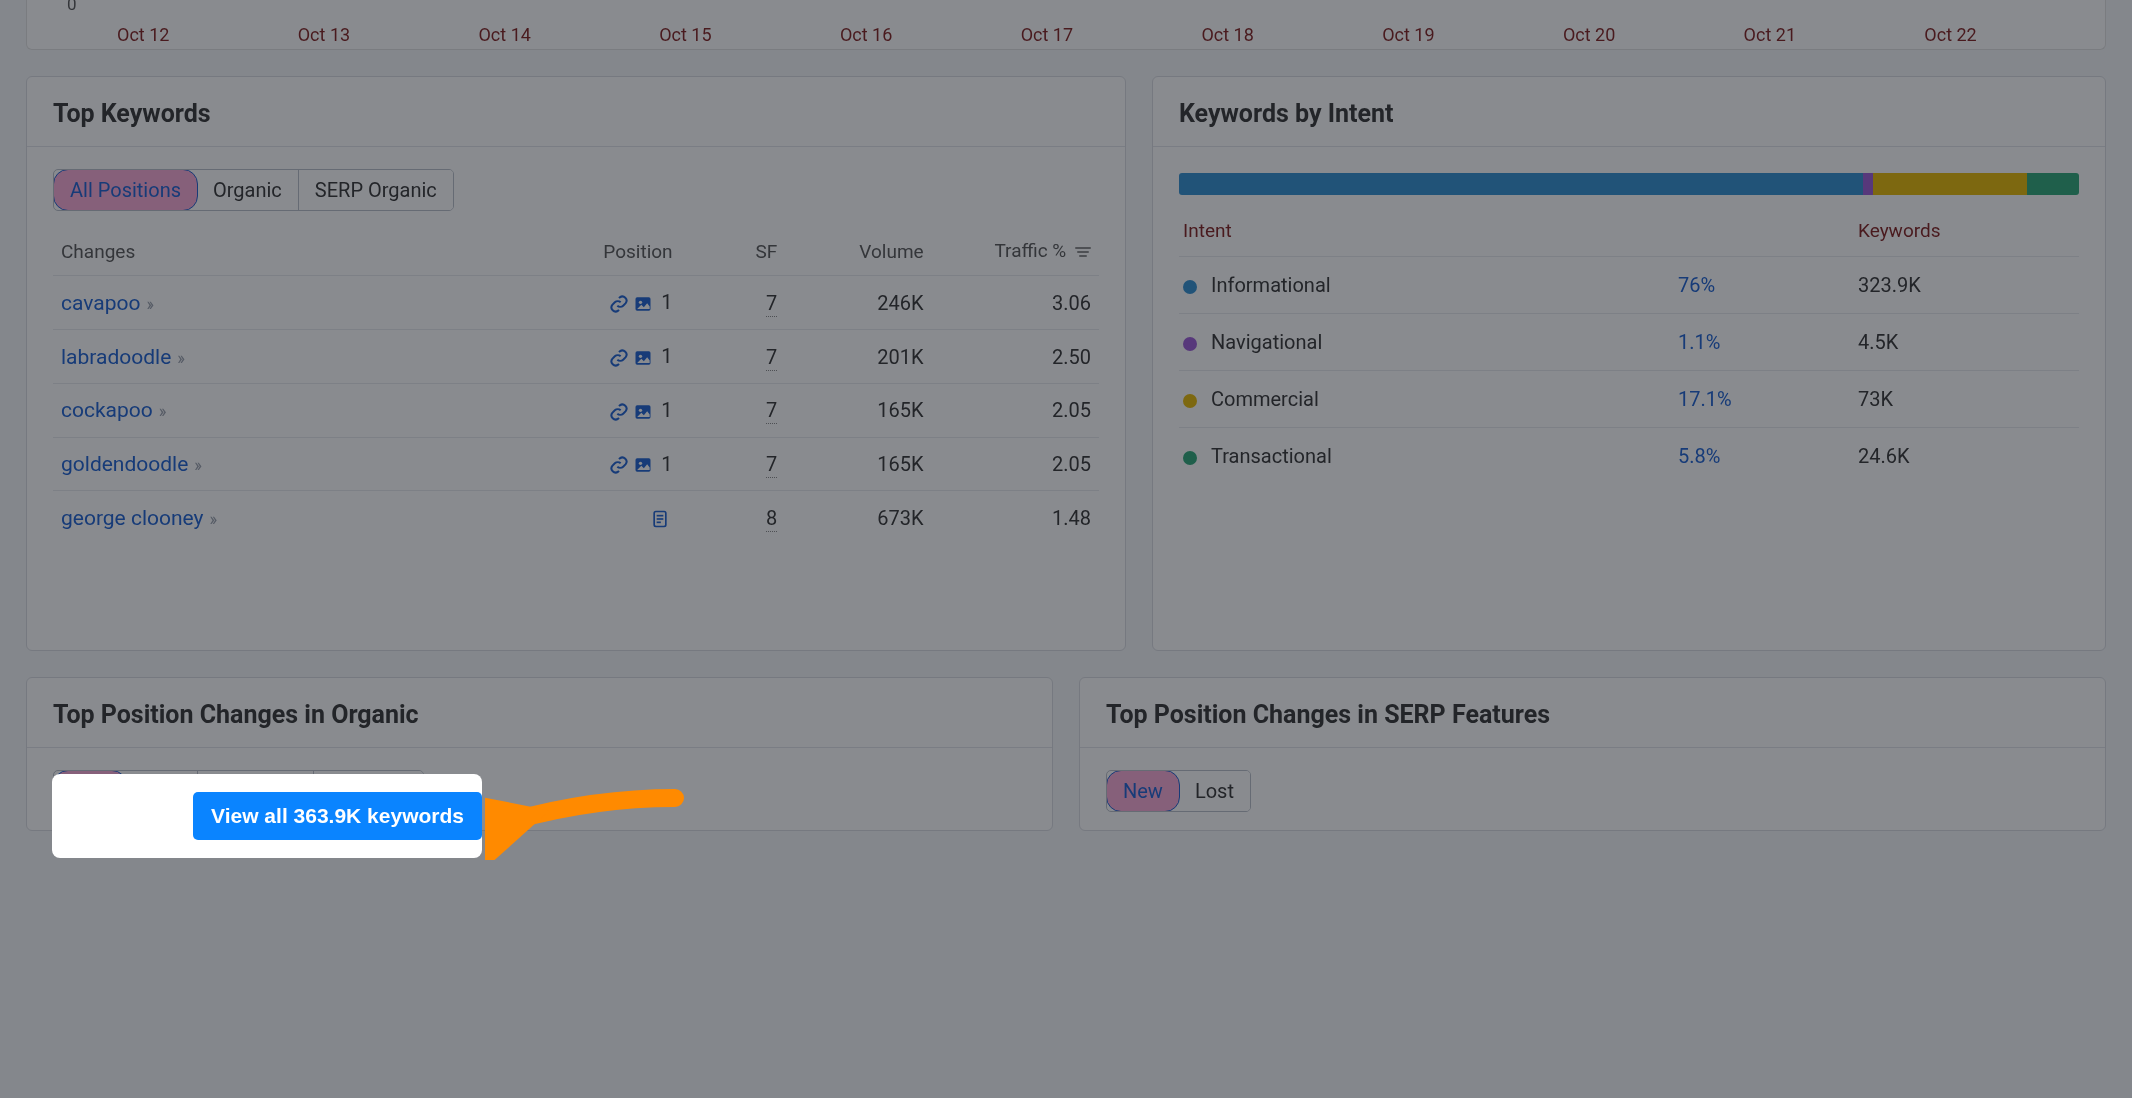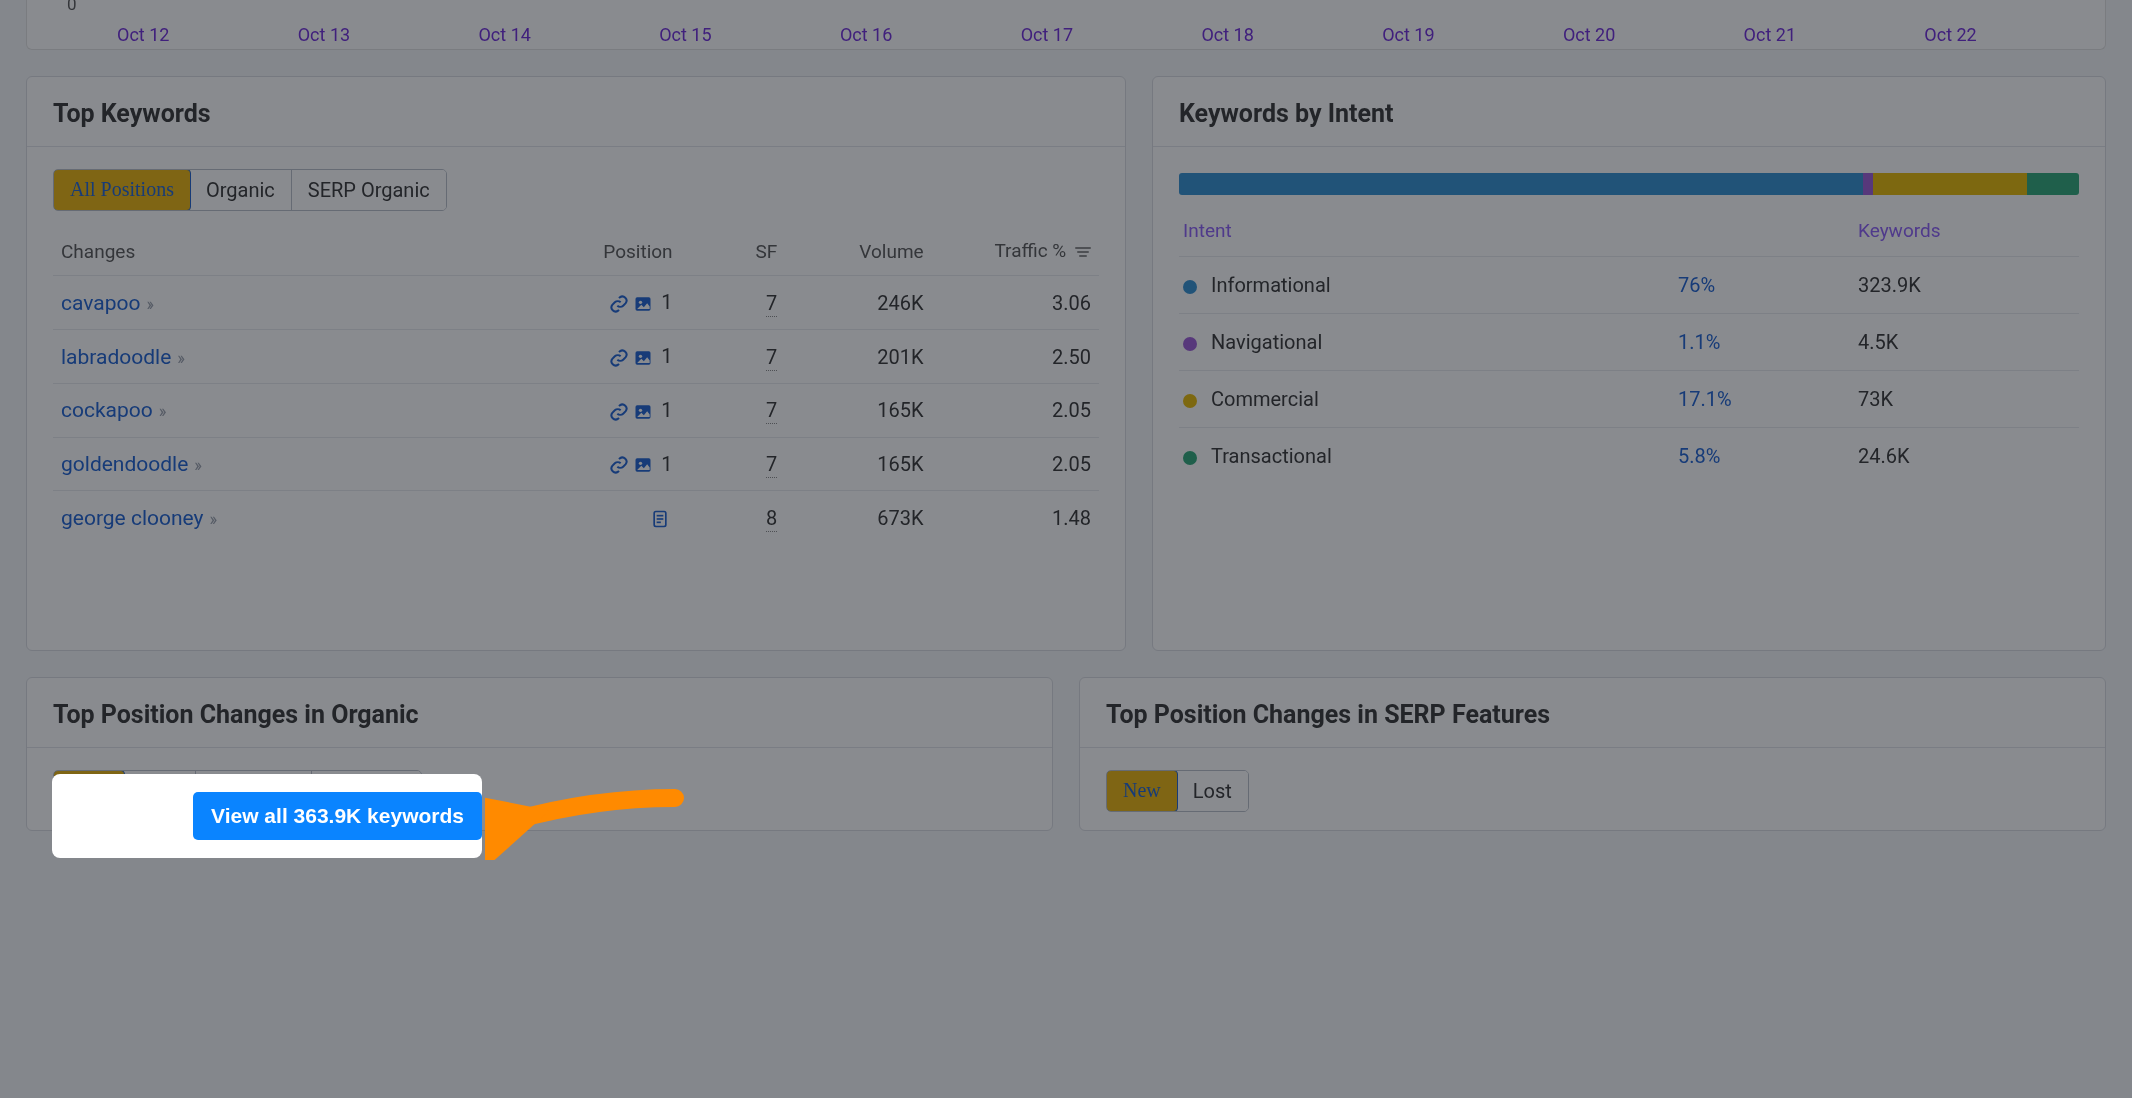--- a/index.html
+++ b/index.html
@@ -28,21 +28,21 @@
     border-bottom-right-radius: 6px;
   }
   .zero-label {
     position: absolute;
     left: 40px; top: -6px; font-size: 17px; color: #555;
   }
   .xaxis {
     position: absolute;
     left: 90px; right: 0; top: 24px;
     display: flex;
-    color: #6d28d9;
+    color: #7f1d1d;
     font-size: 18px;
   }
   .xaxis span { flex: 1; }
   
   .row {
     display: flex;
     gap: 26px;
     margin-top: 26px;
   }
   .card {
@@ -70,21 +70,21 @@
     overflow: hidden;
   }
   .tab {
     padding: 8px 16px;
     font-size: 20px;
     color: #333;
     cursor: pointer;
     background: #fff;
   }
   .tab + .tab { border-left: 1px solid #b8bec8; }
-  .tab.active { background: #eab308; color: #1a5fd0; border:1px solid #1a5fd0; margin:-1px; border-radius:4px; position:relative; z-index:1;font-family:Liberation Serif, serif;}
+  .tab.active { background: #f9a8d4; color: #1a5fd0; border:1px solid #1a5fd0; margin:-1px; border-radius:15px; position:relative; z-index:1;}
   .tab.active + .tab { border-left:none; }
 
   
   table.kw { width: 100%; border-collapse: collapse; margin-top: 16px; font-size: 20px;}
   table.kw th { text-align: left; font-weight: 400; color: #555; padding: 12px 8px; font-size:19px;}
   table.kw th.r, table.kw td.r { text-align: right; }
   table.kw td { padding: 14px 8px; border-top: 1px solid #e6e8ec; }
   table.kw td.kwcell a { color: #1a5fd0; text-decoration: none; font-size:21px;}
   .chev { color: #9aa1ad; margin-left: 6px; font-size: 18px; letter-spacing:-3px;}
   .poscell { white-space: nowrap; }
@@ -118,21 +118,21 @@
     overflow:hidden;
     margin: 4px 0 10px 0;
   }
   .intent-bar > div{height:100%;}
   .ib-info{background:#2f8fd1;}
   .ib-nav{background:#9b59d6;}
   .ib-com{background:#e6b800;}
   .ib-trn{background:#2aa776;}
   
   table.intent{width:100%;border-collapse:collapse;font-size:20px;}
-  table.intent th{font-weight:400;color:#8b5cf6;text-align:left;padding:14px 4px;font-size:19px;margin-left:12px;}
+  table.intent th{font-weight:400;color:#7f1d1d;text-align:left;padding:14px 4px;font-size:19px;margin-left:12px;}
   table.intent th.r, table.intent td.r{text-align:left;}
   table.intent td{padding:16px 4px;border-top:1px solid #e6e8ec;}
   .dot{display:inline-block;width:14px;height:14px;border-radius:50%;margin-right:14px;vertical-align:middle;}
   .dot.info{background:#2f8fd1;}
   .dot.nav{background:#9b59d6;}
   .dot.com{background:#e6b800;}
   .dot.trn{background:#2aa776;}
   .pct-link{color:#1a5fd0;}
   .intent-footer{padding:18px 26px 22px 26px;}
   

